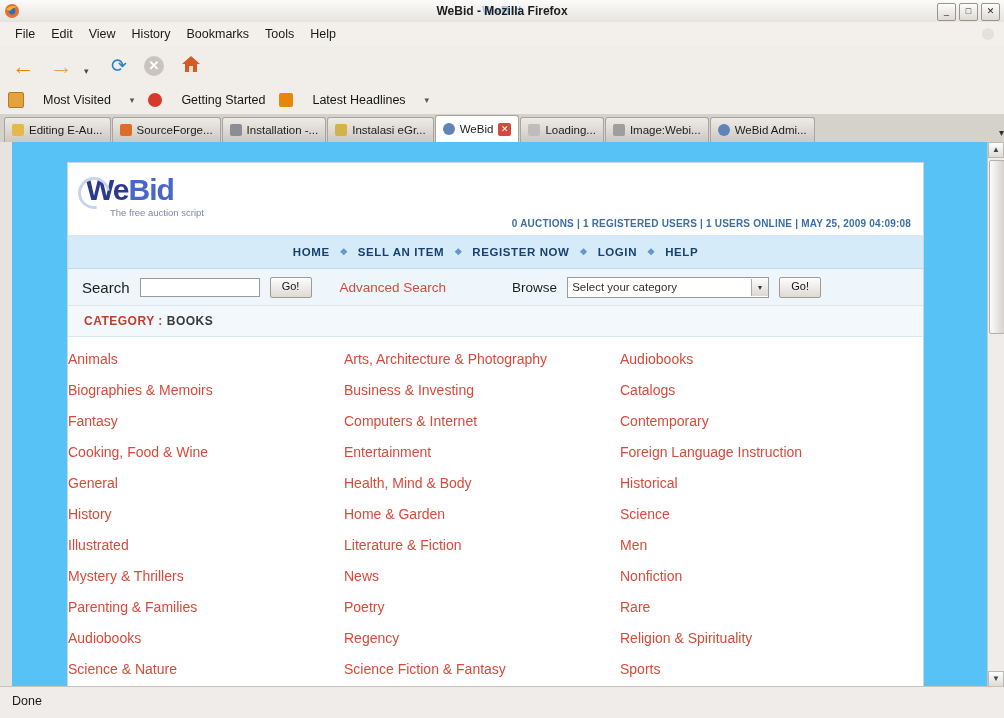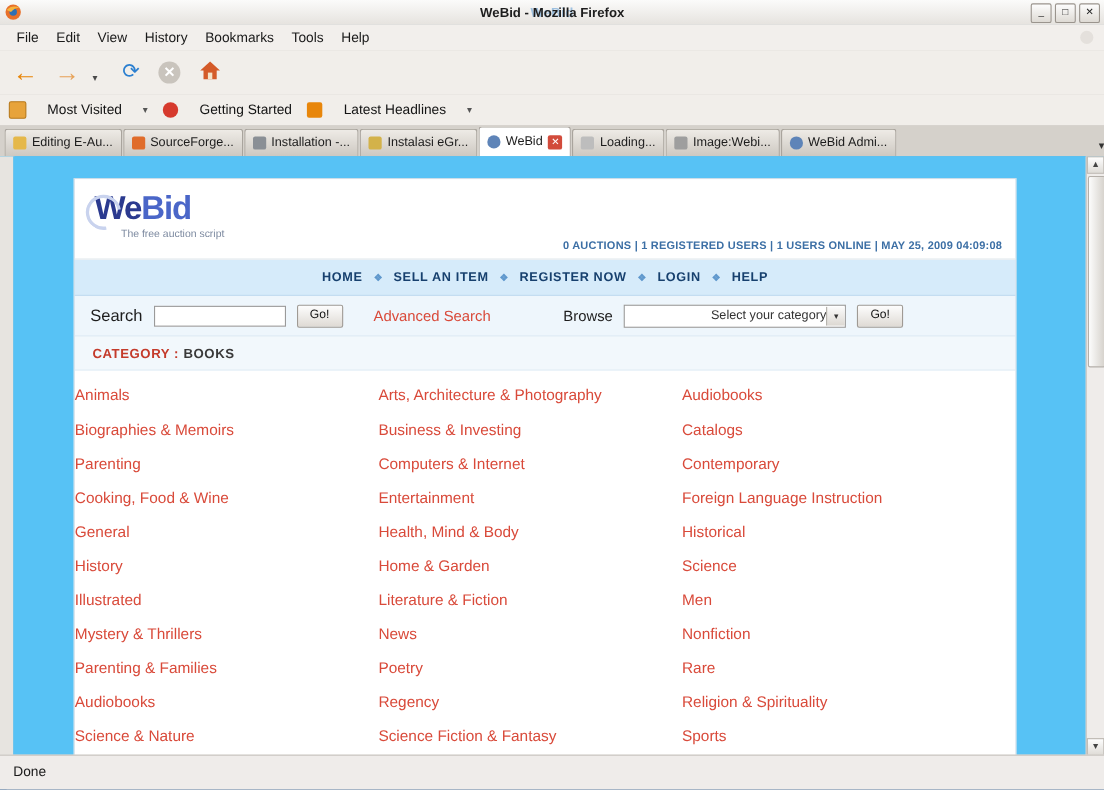--- a/index.html
+++ b/index.html
@@ -475,21 +475,21 @@
     font-size: 13.5px;
     color: #1d1d1d;
     margin-left: 56px;
   }
   .selectbox {
     width: 196px; height: 19px;
     background: #fff;
     border: 1px solid #9a9a9a;
     display: flex;
     align-items: center;
-    justify-content: flex-end;
+    justify-content: space-between;
     font-size: 11.5px;
     color: #333;
     padding-left: 4px;
   }
   .select-caret {
     width: 16px; height: 17px;
     background: linear-gradient(to bottom,#fbfbfb,#dcd8d2);
     border-left: 1px solid #b0aca6;
     font-size: 8px;
     line-height: 17px;
@@ -722,21 +722,21 @@
           <span class="cat-name">BOOKS</span>
         </div>
 
         <div class="wb-grid">
           <div class="cat-link">Animals</div>
           <div class="cat-link">Arts, Architecture &amp; Photography</div>
           <div class="cat-link">Audiobooks</div>
           <div class="cat-link">Biographies &amp; Memoirs</div>
           <div class="cat-link">Business &amp; Investing</div>
           <div class="cat-link">Catalogs</div>
-          <div class="cat-link">Parenting</div>
+          <div class="cat-link">Fantasy</div>
           <div class="cat-link">Computers &amp; Internet</div>
           <div class="cat-link">Contemporary</div>
           <div class="cat-link">Cooking, Food &amp; Wine</div>
           <div class="cat-link">Entertainment</div>
           <div class="cat-link">Foreign Language Instruction</div>
           <div class="cat-link">General</div>
           <div class="cat-link">Health, Mind &amp; Body</div>
           <div class="cat-link">Historical</div>
           <div class="cat-link">History</div>
           <div class="cat-link">Home &amp; Garden</div>

